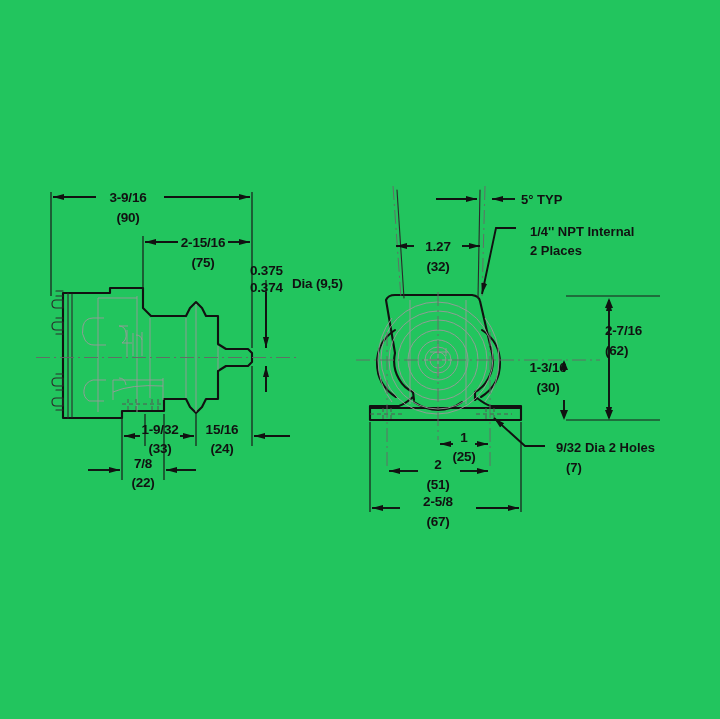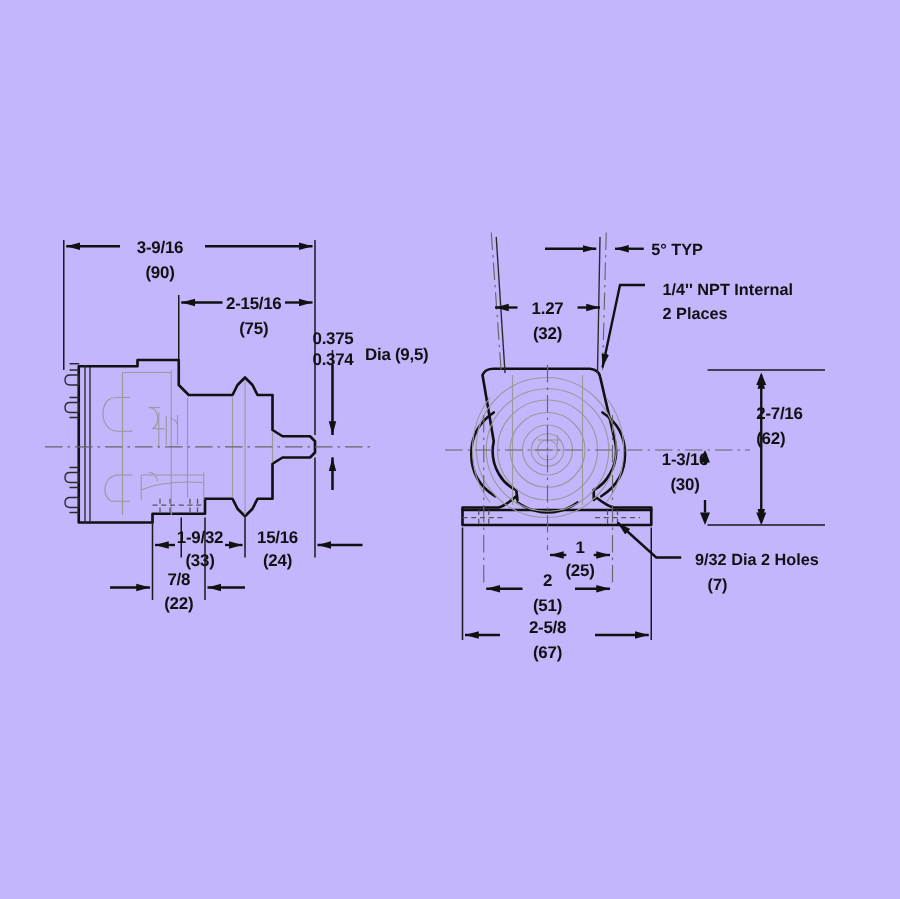--- a/index.html
+++ b/index.html
@@ -11,21 +11,21 @@
   body {
     width: 720px;
     height: 719px;
     font-family: "Liberation Sans", sans-serif;
     overflow: hidden;
   }
   #sheet {
     position: relative;
     width: 720px;
     height: 719px;
-    background: #c4b5fd;
+    background: #22c55e;
     text-align: center;
   }
   #drawing-svg {
     position: absolute;
     left: 0;
     top: 0;
     width: 720px;
     height: 719px;
     display: block;
   }

